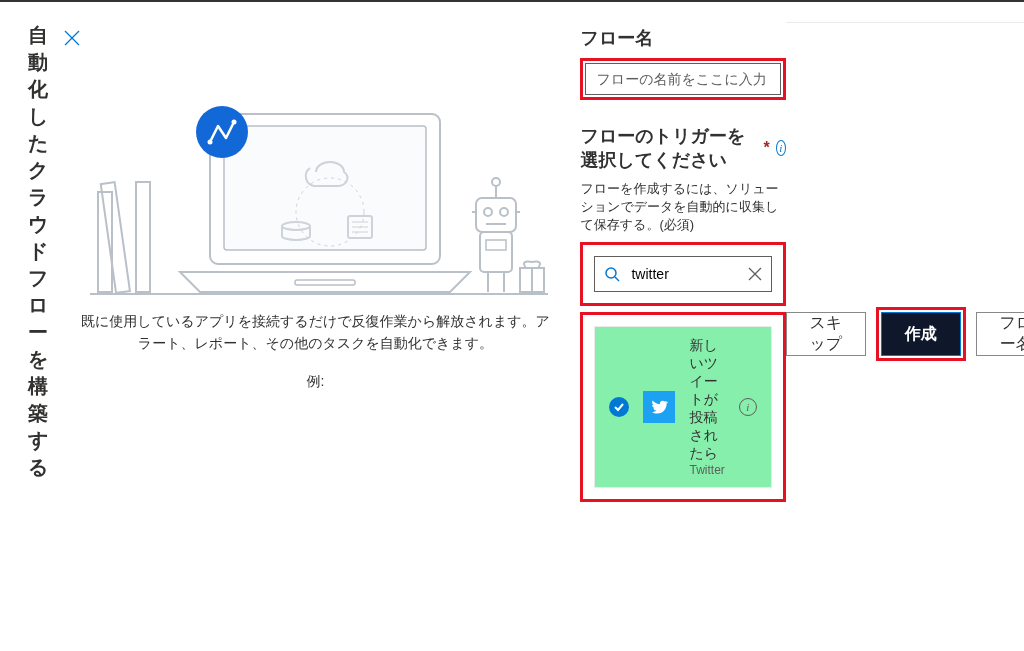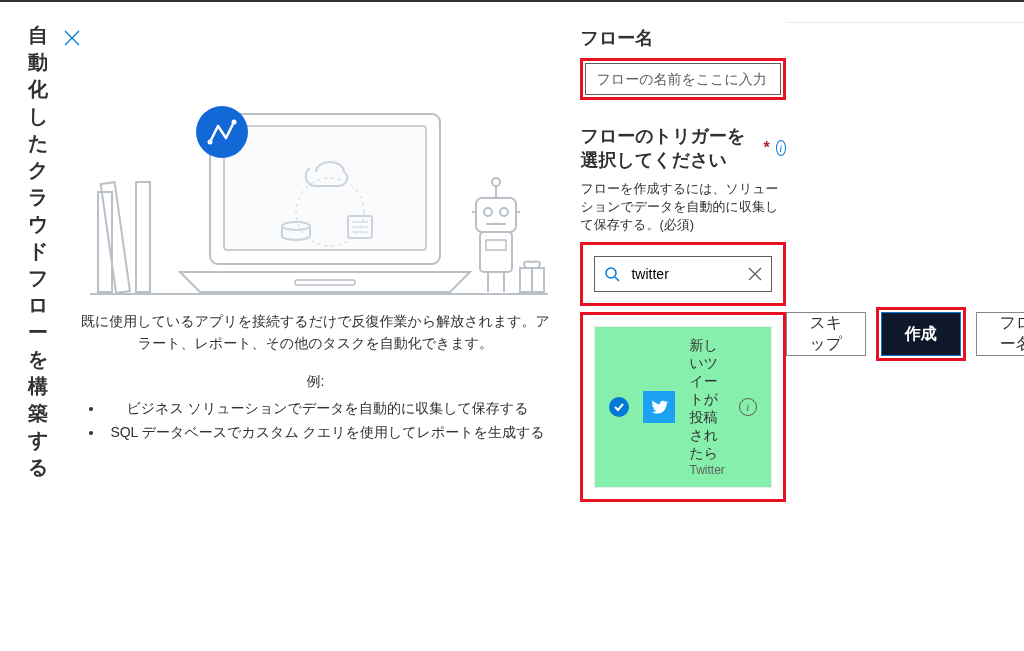--- a/index.html
+++ b/index.html
@@ -309,24 +309,20 @@
           <rect x="440" y="246" width="24" height="24" fill="none" stroke="#b9c0c7" stroke-width="2"></rect>
           <line x1="452" y1="246" x2="452" y2="270" stroke="#b9c0c7" stroke-width="2"></line>
           <path d="M446 246 q-6 -8 6 -6 q12 -2 6 6" fill="none" stroke="#b9c0c7" stroke-width="2"></path>
 
           <line x1="10" y1="272" x2="468" y2="272" stroke="#b9c0c7" stroke-width="2"></line>
         </svg>
       </div>
 
       <p class="desc-text">既に使用しているアプリを接続するだけで反復作業から解放されます。アラート、レポート、その他のタスクを自動化できます。</p>
       <p class="example-label">例:</p>
-      <ul class="examples">
-        <li>ビジネス ソリューションでデータを自動的に収集して保存する</li>
-        <li>SQL データベースでカスタム クエリを使用してレポートを生成する</li>
-      </ul>
     </div>
 
     <div class="right-pane">
       <div class="field-label">フロー名</div>
       <div class="red-box">
         <input class="text-input" type="text" placeholder="フローの名前をここに入力" style="">
       </div>
 
       <div class="trigger-label-row">
         <span class="field-label" style="margin-bottom:0">フローのトリガーを選択してください</span>

